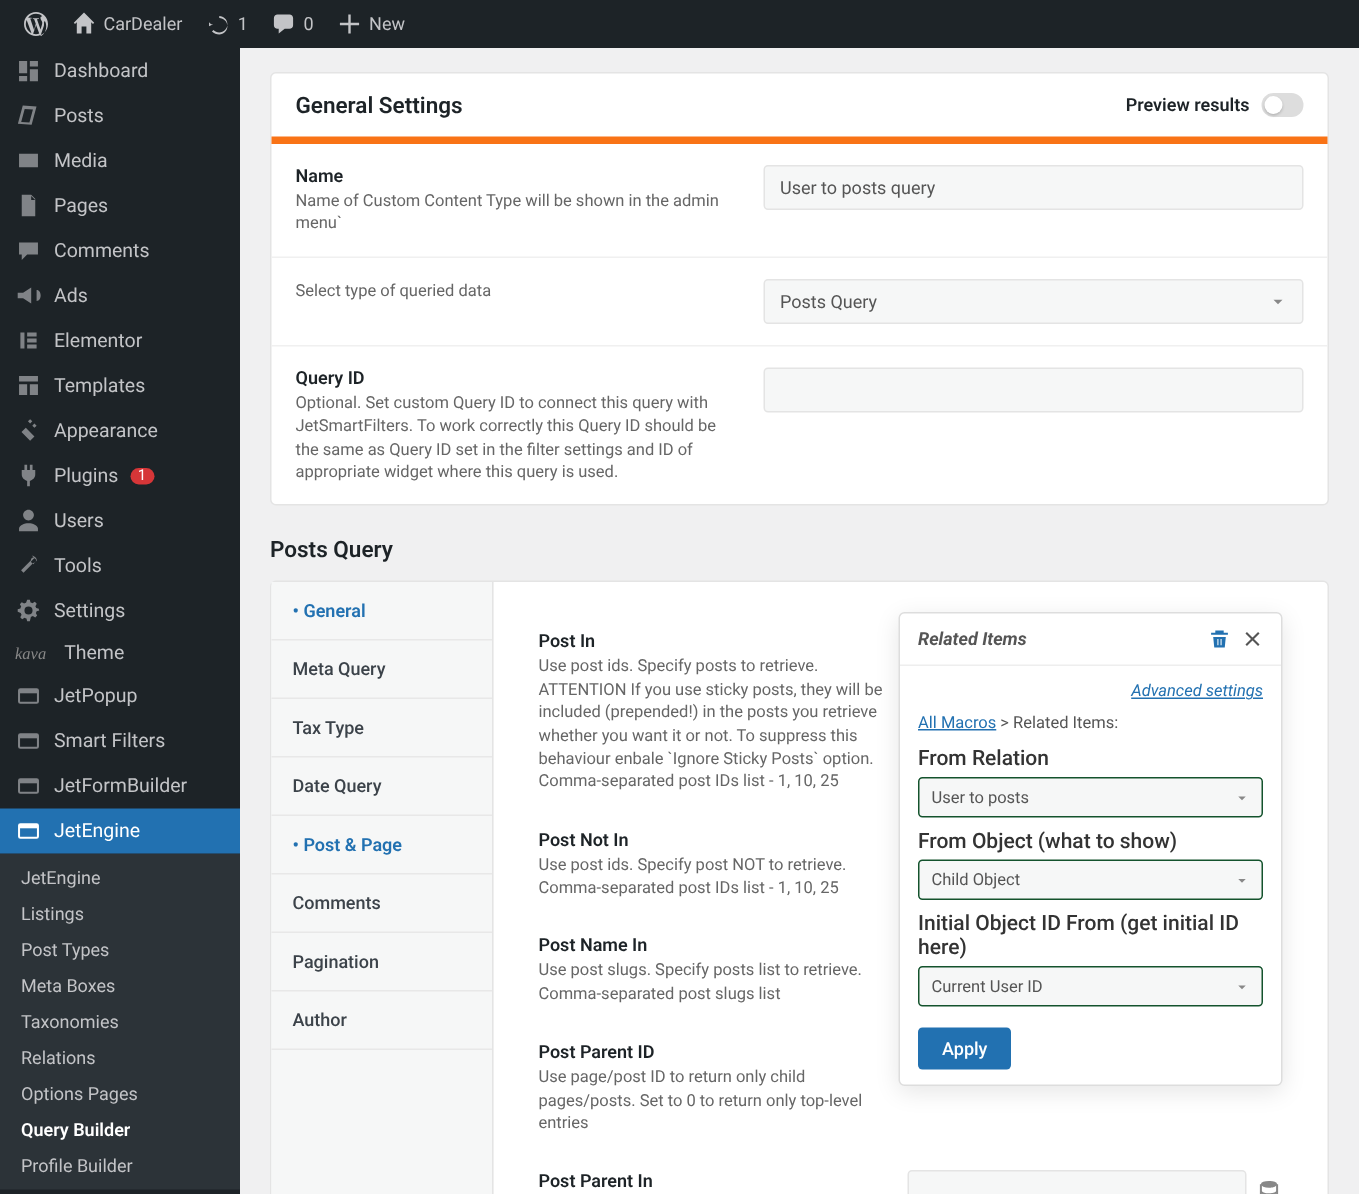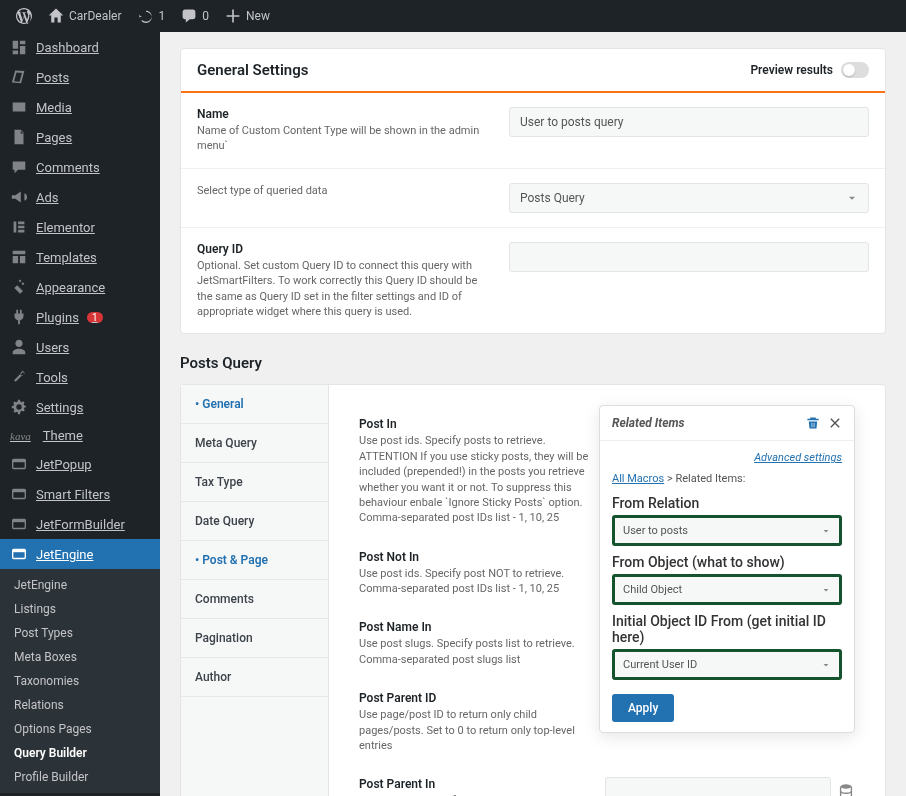--- a/index.html
+++ b/index.html
@@ -8,37 +8,37 @@
 
 .topbar { background: #1d2327; color: #c3c4c7; height: 32px; display: flex; align-items: center; padding: 0 8px; font-size: 12px; }
 .topbar-item { display: flex; align-items: center; gap: 5px; padding: 0 8px; height: 32px; cursor: pointer; }
 .topbar svg { width: 16px; height: 16px; fill: #c3c4c7; }
 
 
 .layout { display: flex; min-height: calc(100vh - 32px); }
 
 
 .sidebar { width: 160px; background: #1d2327; color: #c3c4c7; font-size: 13px; flex-shrink: 0; }
-.sidebar-item { display: flex; align-items: center; gap: 8px; padding: 6px 10px; cursor: pointer; position: relative; text-decoration: underline; }
+.sidebar-item { display: flex; align-items: center; gap: 8px; padding: 6px 10px; cursor: pointer; position: relative; }
 .sidebar-item.active { background: #2271b1; color: #fff; }
 .sidebar-item.active::after { content: ''; position: absolute; right: -8px; top: 50%; transform: translateY(-50%); border: 8px solid transparent; border-right-color: #f0f0f1; }
 .sidebar-item svg { width: 18px; height: 18px; fill: currentColor; flex-shrink: 0; opacity: 0.6; }
 .sidebar-item.active svg { opacity: 1; }
 .sidebar-sub { background: #2c3338; padding: 4px 0; }
 .sidebar-sub-item { padding: 5px 10px 5px 14px; cursor: pointer; font-size: 12px; }
 .sidebar-sub-item.current { font-weight: 600; color: #fff; }
 .badge { background: #d63638; color: #fff; border-radius: 9px; padding: 0 5px; font-size: 10px; min-width: 14px; text-align: center; display: inline-block; }
 .theme-badge { font-family: cursive; font-style: italic; font-size: 11px; color: #888; margin-right: 4px; }
 
 
 .content { flex: 1; padding: 16px 20px; overflow-x: hidden; }
 
 
 .panel { background: #fff; border: 1px solid #e4e4e4; border-radius: 4px; margin-bottom: 20px; }
-.panel-head { display: flex; align-items: center; justify-content: space-between; padding: 12px 16px; border-bottom: 2px solid #f97316; }
+.panel-head { display: flex; align-items: center; justify-content: space-between; padding: 12px 16px; border-bottom: 5px solid #f97316; }
 .panel-title { font-size: 15px; font-weight: 600; }
 .preview { display: flex; align-items: center; gap: 8px; font-size: 12px; font-weight:600;}
 .toggle { width: 28px; height: 16px; background: #ddd; border-radius: 8px; position: relative; cursor: pointer; }
 .toggle::after { content: ''; width: 12px; height: 12px; background: #fff; border-radius: 50%; position: absolute; top: 2px; left: 2px; box-shadow: 0 1px 2px rgba(0,0,0,0.2); }
 
 .setting-row { display: flex; padding: 14px 16px; border-bottom: 1px solid #f0f0f0; gap: 20px; }
 .setting-row:last-child { border-bottom: none; }
 .setting-label { flex: 1; }
 .setting-name { font-weight: 600; font-size: 12px; margin-bottom: 2px; }
 .setting-desc { font-size: 11px; color: #666; line-height: 1.4; }
@@ -71,21 +71,21 @@
 .popover-head { display: flex; align-items: center; justify-content: space-between; padding: 10px 12px; border-bottom: 1px solid #eee; font-weight: bold; }
 .popover-title { font-size: 12px; font-style: italic; color: #555; }
 .popover-actions { display: flex; gap: 8px; }
 .popover-actions svg { width: 14px; height: 14px; cursor: pointer; }
 .popover-body { padding: 10px 12px; }
 .adv-link { color: #2271b1; font-size: 11px; text-decoration: underline; display: block; text-align: right; margin-bottom: 8px; cursor: pointer; font-style: italic;}
 .breadcrumb { font-size: 11px; margin-bottom: 10px; }
 .breadcrumb a { color: #2271b1; text-decoration: underline; cursor: pointer; }
 .breadcrumb span { color: #555; }
 .pop-label { font-size: 14px; color: #333; margin-bottom: 4px; margin-top: 8px; font-weight:500;}
-.pop-select { width: 100%; background: #f6f7f7; border: 3px solid #14532d; border-radius: 3px; padding: 6px 8px; font-size: 11px; display: flex; align-items: center; justify-content: space-between; cursor: pointer; color:#555;}
+.pop-select { width: 100%; background: #f6f7f7; border: 1px solid #14532d; border-radius: 3px; padding: 6px 8px; font-size: 11px; display: flex; align-items: center; justify-content: space-between; cursor: pointer; color:#555;}
 .pop-select svg { width: 10px; height: 10px; fill: #888; }
 .apply-btn { background: #2271b1; color: #fff; border: none; padding: 7px 16px; border-radius: 3px; font-size: 12px; cursor: pointer; margin-top: 14px; font-weight:500;}
 </style>
 </head>
 <body>
 
 <div class="topbar">
   <div class="topbar-item">
     <svg viewBox="0 0 20 20">
         <path d="M10 0C4.5 0 0 4.5 0 10s4.5 10 10 10 10-4.5 10-10S15.5 0 10 0zm-8.5 10c0-1.2.3-2.4.7-3.4l4 11C3.6 16.2 1.5 13.3 1.5 10zm8.5 8.5c-.8 0-1.6-.1-2.4-.3l2.5-7.4 2.6 7.2c-.8.3-1.7.5-2.7.5zm1.2-12.5c.5 0 1-.1 1-.1.5 0 .4-.7 0-.7 0 0-1.4.1-2.3.1-.8 0-2.2-.1-2.2-.1-.5 0-.5.7-.1.7 0 0 .4.1.9.1l1.3 3.7L8.4 15l-3.2-9.5c.5 0 1-.1 1-.1.5 0 .4-.7 0-.7 0 0-1.4.1-2.3.1h-.5C5 2.4 7.3 1.5 10 1.5c2 0 3.8.7 5.2 2h-.1c-.8 0-1.4.7-1.4 1.5 0 .7.4 1.3.8 2 .3.5.7 1.2.7 2.2 0 .7-.3 1.5-.6 2.6l-.8 2.7-3-8.5zm6.1 1.3c.7 1.3 1.2 2.9 1.2 4.7 0 3.7-2 6.9-5 8.5l2.6-7.5c.5-1.2.6-2.2.6-3.1 0-.3 0-.6-.1-.9l.7-1.7z"></path>

